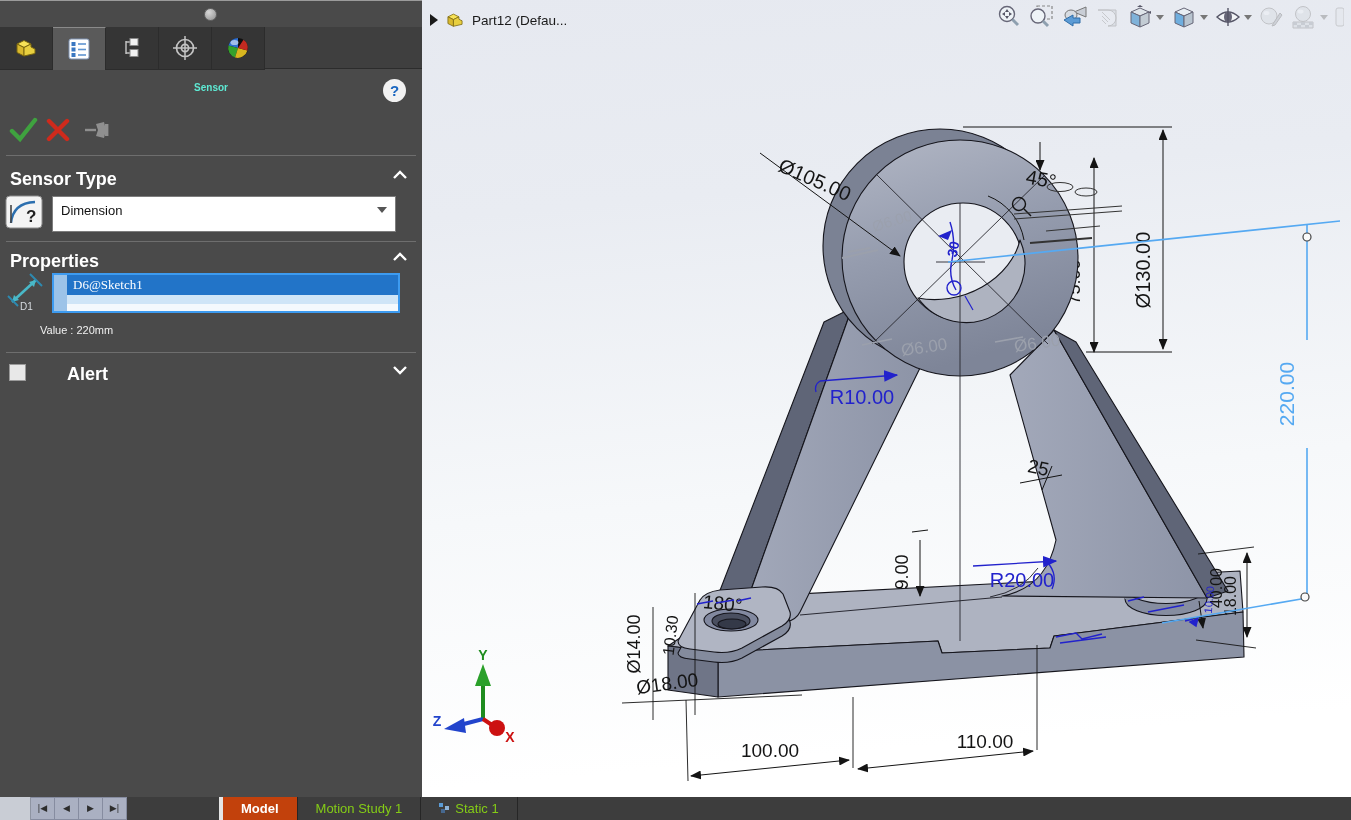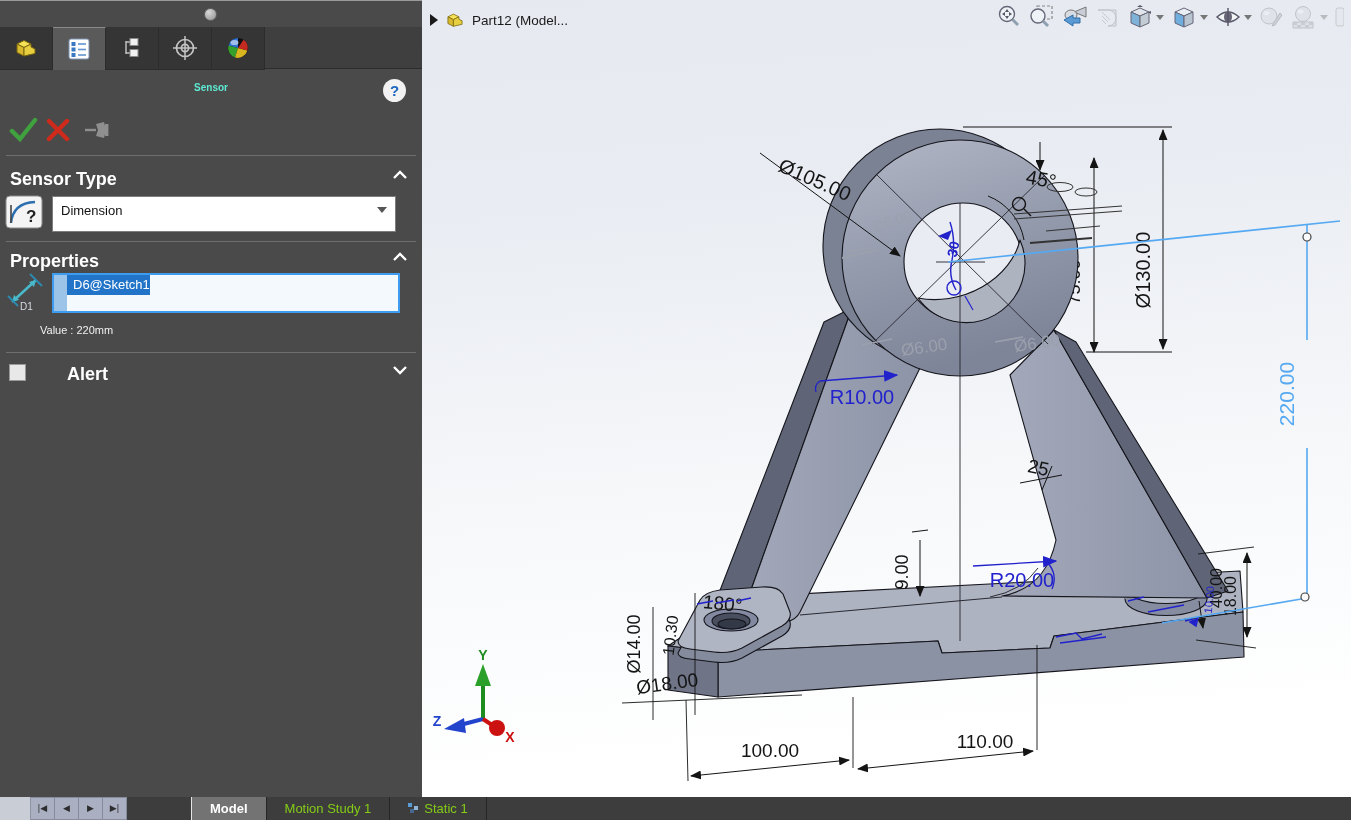--- a/index.html
+++ b/index.html
@@ -23,21 +23,21 @@
   .sep{left:6px;width:410px;height:0;border-top:1px solid #6e6e6e;}
   .sec-header{color:#fff;font-weight:bold;font-size:18px;}
   .chev{position:absolute;width:16px;height:10px;}
   .combo{position:absolute;left:52px;width:344px;height:36px;background:#fff;border:1px solid #7d7d7d;
      font-size:13px;color:#111;line-height:28px;padding-left:8px;box-sizing:border-box;cursor:pointer;}
   .combo .dd{position:absolute;right:8px;top:10px;width:0;height:0;border-left:5px solid transparent;
      border-right:5px solid transparent;border-top:6px solid #555;}
   #listbox{left:52px;top:273px;width:348px;height:40px;background:#f4f9fd;border:2px solid #3d9bf0;
      box-sizing:border-box;display:flex;}
   #listbox .gutter{width:13px;background:#9cc3e8;}
-  #listbox .rows{flex:1;display:flex;flex-direction:row;}
+  #listbox .rows{flex:1;display:flex;flex-direction:column;font-family:Liberation Serif, serif;}
   #listbox .row-sel{height:20px;background:#2274c8;color:#fff;font-size:13px;line-height:20px;padding-left:6px;cursor:default;}
   #listbox .row-sub{height:9px;background:#cfe5f7;}
   #value-line{left:8px;top:324px;color:#f0f0f0;font-size:11px;margin-left:32px;}
   #alert-check{left:9px;top:364px;width:15px;height:15px;background:#e8e8e8;border:1px solid #9a9a9a;cursor:pointer;}
   
   #splitter-tab{left:422px;top:349px;width:14px;height:62px;background:#4a4a4a;
      border-radius:0 7px 7px 0;border:1px solid #3a3a3a;border-left:none;}
   #splitter-tab .dot{position:absolute;left:2px;top:26px;width:9px;height:9px;border-radius:50%;
      background:radial-gradient(circle at 35% 30%,#ddd,#909090);}
   
@@ -52,21 +52,21 @@
   .hudbtn.disabled{opacity:.4;cursor:default;}
   .caret{width:0;height:0;border-left:4px solid transparent;border-right:4px solid transparent;
      border-top:5px solid #777;margin-left:2px;cursor:pointer;}
   
   #statusbar{left:0;top:797px;width:1351px;height:23px;background:#3d3d3d;display:flex;align-items:stretch;}
   #corner-grip{width:30px;background:#c9cdd5;border-right:1px solid #8e94a2;}
   .navbtn{width:23px;background:#aab0c2;border:1px solid #868ca0;border-left:none;color:#2d2d2d;
      font-size:9px;text-align:center;line-height:21px;cursor:pointer;}
   .stab{display:flex;align-items:center;gap:5px;padding:0 18px;font-size:13px;color:#84cc16;
      border-right:1px solid #262626;cursor:pointer;}
-  .stab.active{background:#737373;color:#fff;font-weight:bold;border-left:1px solid #e5e5e5;margin-left:64px;}
+  .stab.active{background:#c2410c;color:#fff;font-weight:bold;border-left:4px solid #e5e5e5;margin-left:92px;}
   svg text{font-family:"Liberation Sans",sans-serif;}
 </style>
 </head>
 <body>
 
 <div id="panel" class="abs">
 
   <div id="panel-topstrip" class="abs">
     <div class="grip"></div>
   </div>
@@ -195,21 +195,21 @@
 
 <div id="viewport" class="abs">
 
   <div id="flyout" class="abs">
     <div class="arrow"></div>
     <svg width="22" height="22" viewBox="0 0 28 28">
       <polygon points="5,10 12,6.5 19,10 12,13.5" fill="#f7e257" stroke="#7a670f"></polygon>
       <polygon points="5,10 12,13.5 12,22 5,18.5" fill="#d9b92e" stroke="#7a670f"></polygon>
       <polygon points="12,13.5 19,10 19,13 23,15 23,19.5 12,22" fill="#e8cf3f" stroke="#7a670f"></polygon>
     </svg>
-    <span class="lbl">Part12 (Model...</span>
+    <span class="lbl">Part12 (Defau...</span>
   </div>
 
   <div id="hud" class="abs">
     <div class="hudbtn">
       <svg width="26" height="26" viewBox="0 0 26 26">
         <circle cx="11" cy="10" r="7.5" fill="#eef3f7" stroke="#667" stroke-width="1.4"></circle>
         <line x1="16.5" y1="15.5" x2="22" y2="21" stroke="#8ea0b0" stroke-width="3"></line>
         <path d="M11,5 l2,3 h-4 Z M11,15 l2,-3 h-4 Z M6,10 l3,-2 v4 Z M16,10 l-3,-2 v4 Z" fill="#556"></path>
       </svg>
     </div>

